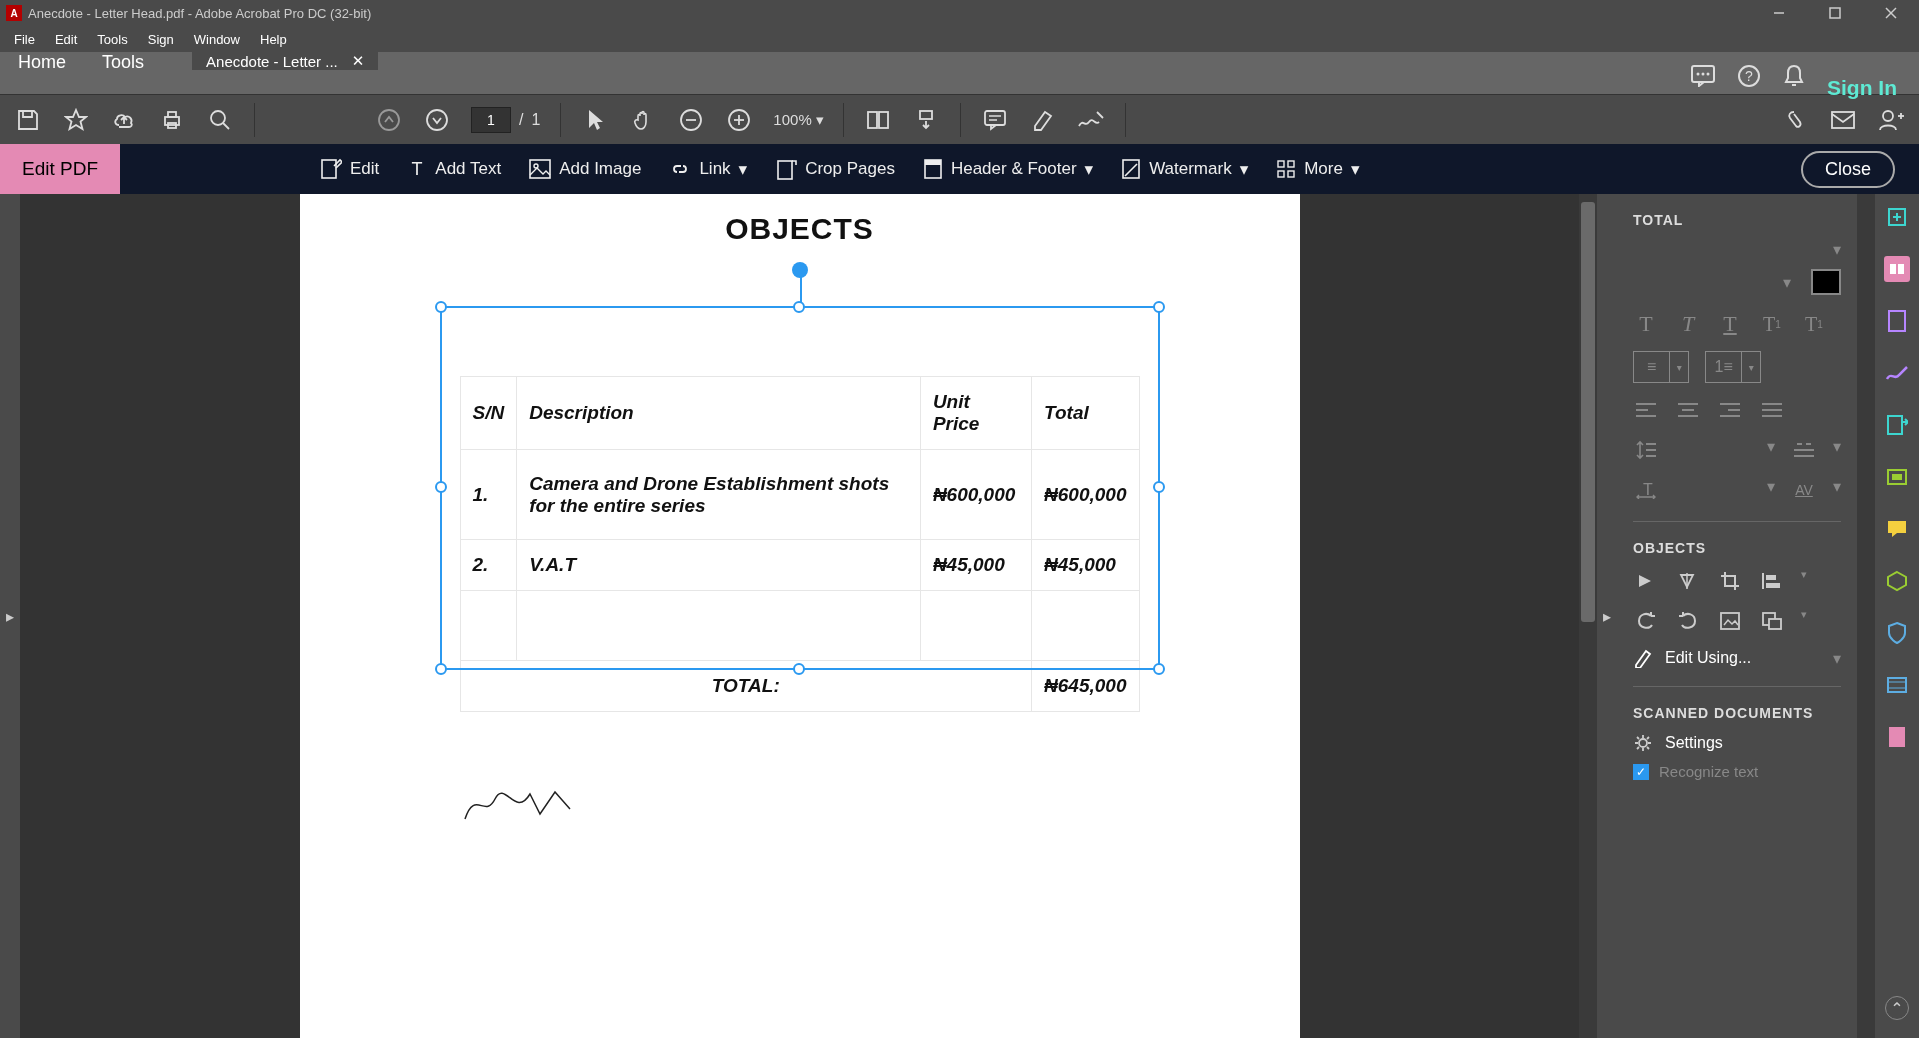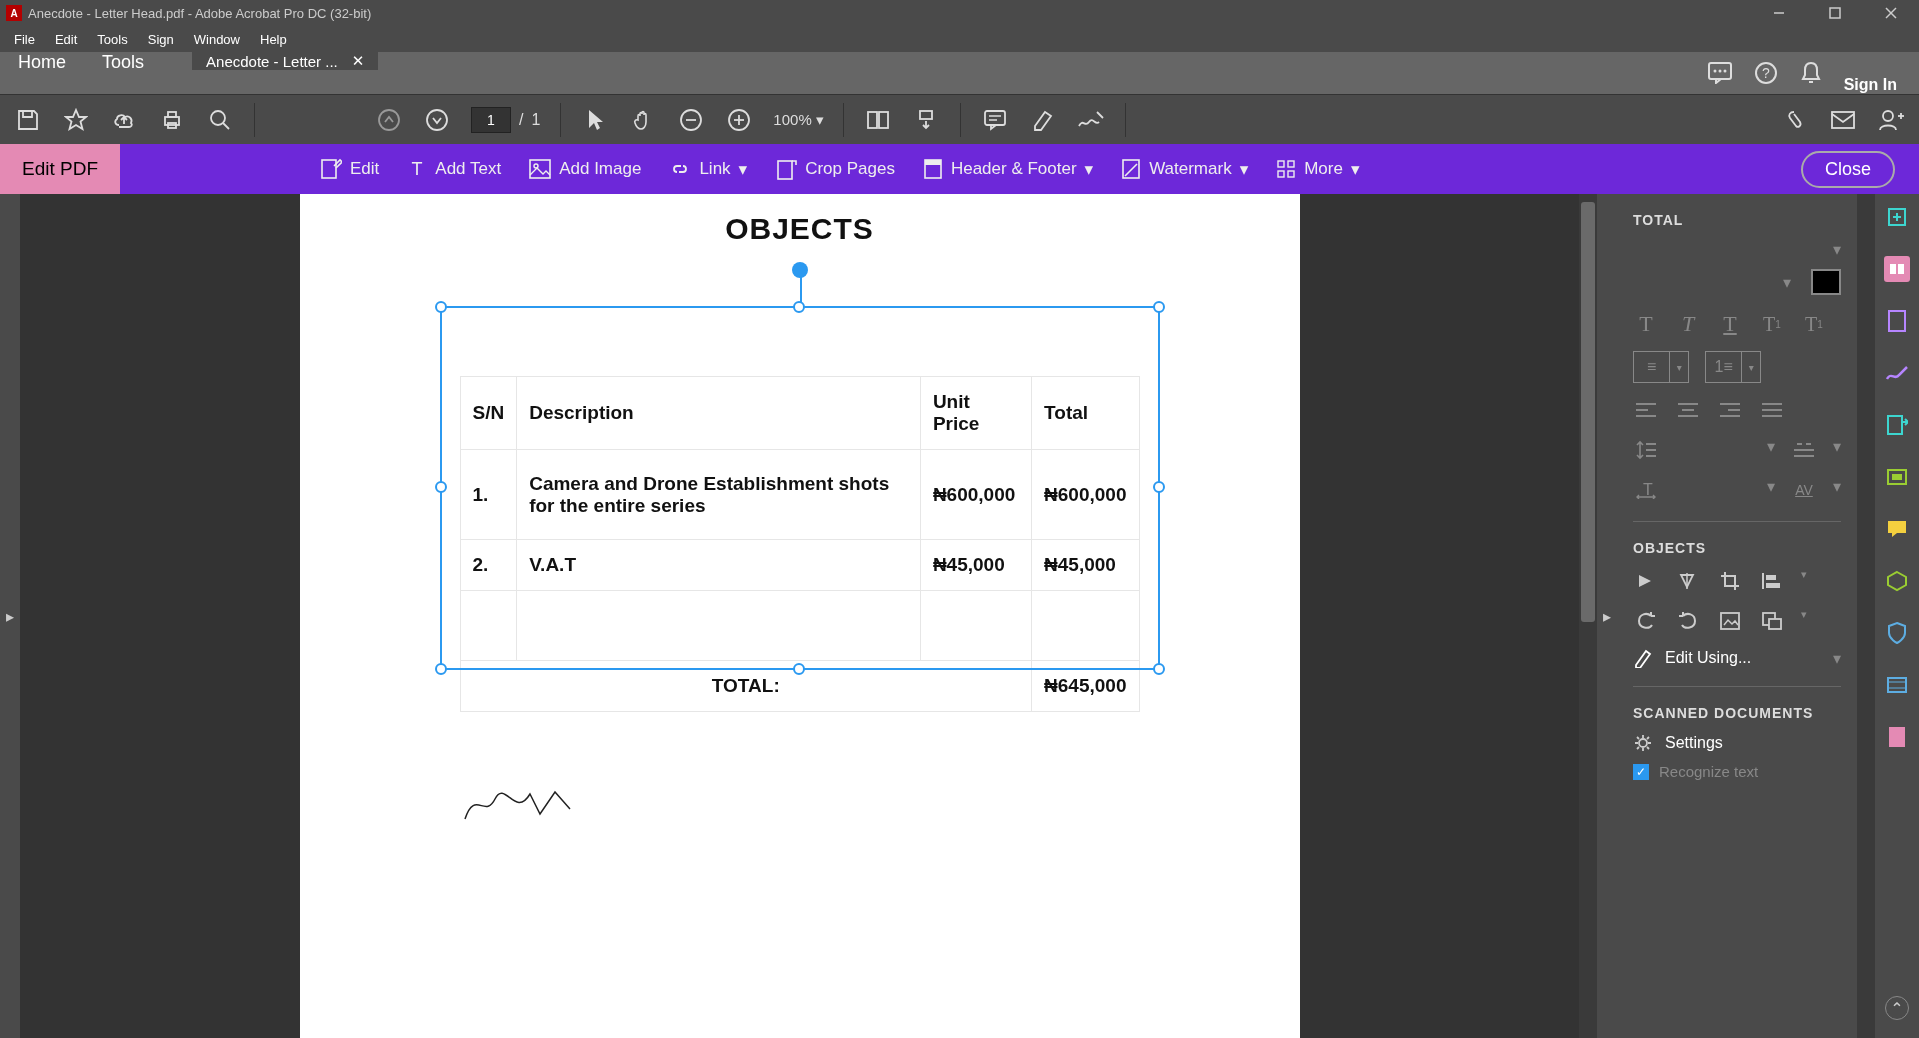--- a/index.html
+++ b/index.html
@@ -13,32 +13,32 @@
 
 
 .menubar { height: 26px; background: #4a4a4a; display: flex; align-items: center; padding-left: 4px; }
 .menu-item { color: #fff; font-size: 13px; padding: 4px 10px; }
 
 
 .tabbar { height: 42px; background: #666; display: flex; align-items: flex-start; }
 .hometool { padding: 0 18px; display: flex; align-items: center; color: #fff; font-size: 18px; }
 .doc-tab { display: flex; align-items: center; background: #4a4a4a; padding: 0 14px; color: #fff; font-size: 15px; gap: 14px; margin-left: 30px; }
 .right-actions { margin-left: auto; display: flex; align-items: center; gap: 22px; padding-right: 22px; color: #ddd; }
-.signin { color: #ffffff; font-size: 16px; font-weight: 600; margin-top: 24px; }
+.signin { color: #5eead4; font-size: 21px; font-weight: 600; margin-top: 24px; }
 
 
 .maintool { height: 50px; background: #4a4a4a; display: flex; align-items: center; gap: 20px; padding: 0 14px; color: #ddd; border-top: 1px solid #333; }
 .maintool .sep { width: 1px; height: 34px; background: #333; }
 .tb-icon { width: 28px; height: 28px; display: flex; align-items: center; justify-content: center; }
 .pagebox { display: flex; align-items: center; gap: 8px; }
 .pageinput { width: 40px; height: 26px; background: #333; border: 1px solid #222; color: #fff; text-align: center; font-size: 14px; }
 .zoom { font-size: 15px; }
 
 
-.editbar { height: 50px; background: #6d28d9; display: flex; align-items: center; }
+.editbar { height: 50px; background: #0f172a; display: flex; align-items: center; }
 .editpdf-label { background: #e48ab4; color: #000; height: 50px; display: flex; align-items: center; padding: 0 22px; font-size: 19px; font-weight: 500; }
 .edit-tools { display: flex; align-items: center; gap: 28px; margin-left: 200px; color: #eee; font-size: 17px; }
 .edit-tool { display: flex; align-items: center; gap: 8px; }
 .close-btn { margin-left: auto; margin-right: 24px; border: 2px solid #aaa; border-radius: 22px; padding: 6px 22px; color: #fff; font-size: 18px; }
 
 
 .workspace { position: absolute; top: 194px; bottom: 0; left: 0; right: 0; display: flex; background: #333; }
 
 .left-handle { width: 20px; background: #4a4a4a; display: flex; align-items: center; justify-content: center; color: #ccc; }
 .doc-area { flex: 1; background: #333; position: relative; overflow: hidden; display: flex; justify-content: center; }
@@ -48,21 +48,21 @@
 
 
 .sel-box { position: absolute; left: 140px; top: 112px; width: 720px; height: 364px; border: 2px solid #2b99f0; }
 .handle { width: 12px; height: 12px; background: #fff; border: 2px solid #2b99f0; border-radius: 50%; position: absolute; }
 .hTL { left: -7px; top: -7px; } .hTC { left: calc(50% - 7px); top: -7px; } .hTR { right: -7px; top: -7px; }
 .hML { left: -7px; top: calc(50% - 7px); } .hMR { right: -7px; top: calc(50% - 7px); }
 .hBL { left: -7px; bottom: -7px; } .hBC { left: calc(50% - 7px); bottom: -7px; } .hBR { right: -7px; bottom: -7px; }
 .rot { position: absolute; left: calc(50% - 8px); top: -46px; width: 16px; height: 16px; background: #2b99f0; border-radius: 50%; }
 .rot-stem { position: absolute; left: 50%; top: -34px; width: 2px; height: 28px; background: #2b99f0; }
 
-.inv-table { margin: 130px auto 0; width: 680px; border-collapse: collapse; font-size: 19px; color: #111; }
+.inv-table { margin: 130px auto 0; width: 680px; border-collapse: collapse; font-size: 19px; color: #111; font-style: italic; }
 .inv-table th, .inv-table td { border: 1px solid #e6e6e6; padding: 14px 12px; text-align: left; vertical-align: middle; }
 .inv-table th { font-weight: 700; }
 .row-tall td { height: 90px; }
 .total-row td { text-align: center; font-weight: 700; }
 
 .signature { position: absolute; left: 160px; top: 590px; }
 
 .vscroll { width: 18px; background: #3a3a3a; position: relative; }
 .vthumb { position: absolute; top: 8px; left: 2px; right: 2px; height: 420px; background: #6a6a6a; border-radius: 3px; }
 

